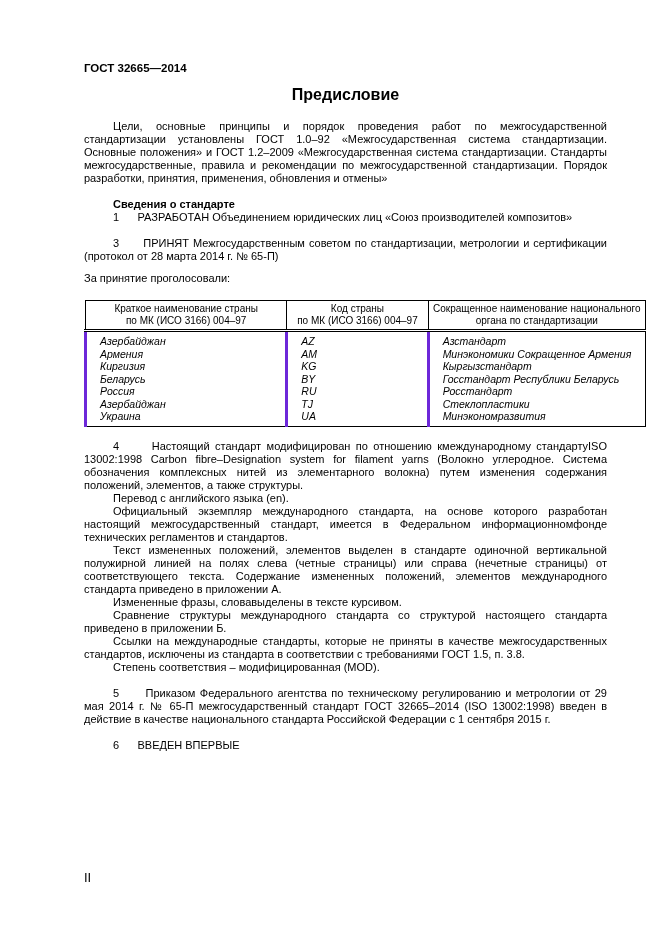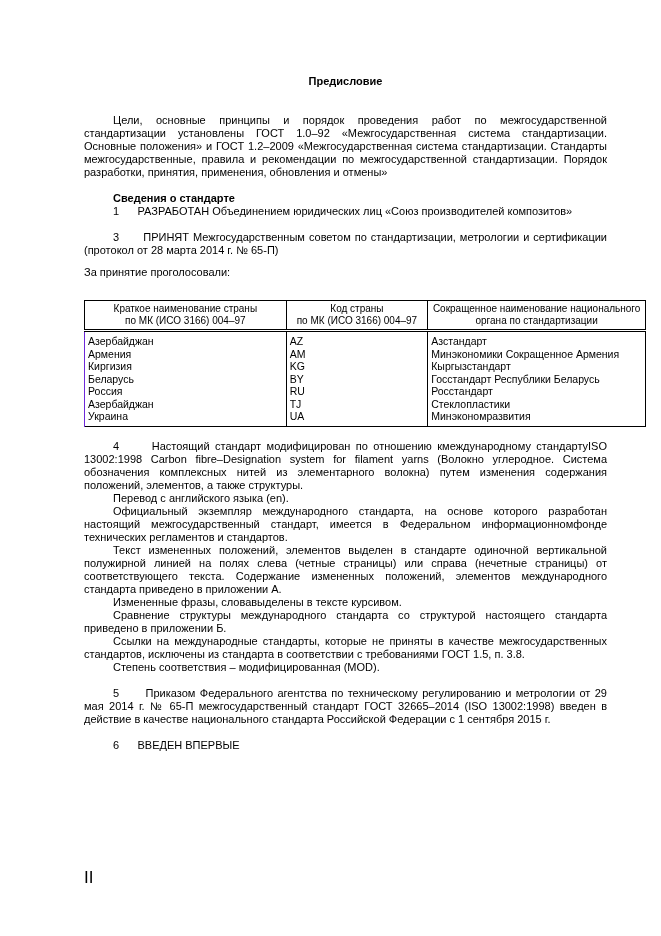--- a/index.html
+++ b/index.html
@@ -16,74 +16,76 @@
     position: relative;
     padding: 62px 54px 0 84px;
   }
   .doc-number {
     font-weight: bold;
     font-size: 11.5px;
   }
   .title {
     text-align: center;
     font-weight: bold;
-    font-size: 11px;
+    font-size: 16px;
     margin-top: 13px;
   }
   .page p {
     text-align: justify;
   }
   .indent { text-indent: 29px; }
-  .mt-intro { margin-top: 26px; }
+  .mt-intro { margin-top: 19px; }
   .mt-line { margin-top: 13px; }
   .mt-half { margin-top: 9px; }
   .bold { font-weight: bold; }
   table.vote-table {
     border-collapse: collapse;
     width: 562px;
-    margin-top: 21px;
+    margin-top: 15px;
     font-size: 10.5px;
     line-height: 12.5px;
   }
   table.vote-table, table.vote-table th {
     border: 1px solid #000;
   }
   table.vote-table th {
     border-bottom: 3px double #000;
     font-weight: normal;
     font-size: 10px;
     line-height: 12px;
     text-align: center;
     vertical-align: middle;
     padding: 2px 3px;
   }
   table.vote-table td {
-    border-left: 1px solid #6d28d9;
+    border-left: 3px solid #6d28d9;
     border-right: 1px solid #000;
-    padding: 0 3px;
+    padding: 0 13px;
     vertical-align: top;
+    font-style: italic;
   }
   table.vote-table tbody tr:first-child td { padding-top: 3px; }
   table.vote-table tbody tr:last-child td { padding-bottom: 3px; }
   td.center { text-align: left; }
   .col-country { width: 188px; }
   .col-code { width: 132px; }
   .col-org { width: 203px; }
   .page-footer {
     position: absolute;
     left: 84px;
     bottom: 52px;
-    font-size: 17px;
+    font-size: 13px;
   }
 </style>
 </head>
 <body>
 
 <div class="page">
 
+  <div class="doc-number">ГОСТ 32665—2014</div>
 
   <div class="title">Предисловие</div>
 
   <p class="indent mt-intro">Цели, основные принципы и порядок проведения работ по межгосударственной стандартизации установлены ГОСТ 1.0–92 «Межгосударственная система стандартизации. Основные положения» и ГОСТ 1.2–2009 «Межгосударственная система стандартизации. Стандарты межгосударственные, правила и рекомендации по межгосударственной стандартизации. Порядок разработки, принятия, применения, обновления и отмены»</p>
 
   <p class="indent bold mt-line">Сведения о стандарте</p>
 
   <p class="indent">1&nbsp;&nbsp;&nbsp;&nbsp;&nbsp;&nbsp;РАЗРАБОТАН Объединением юридических лиц «Союз производителей композитов»</p>
 
 

